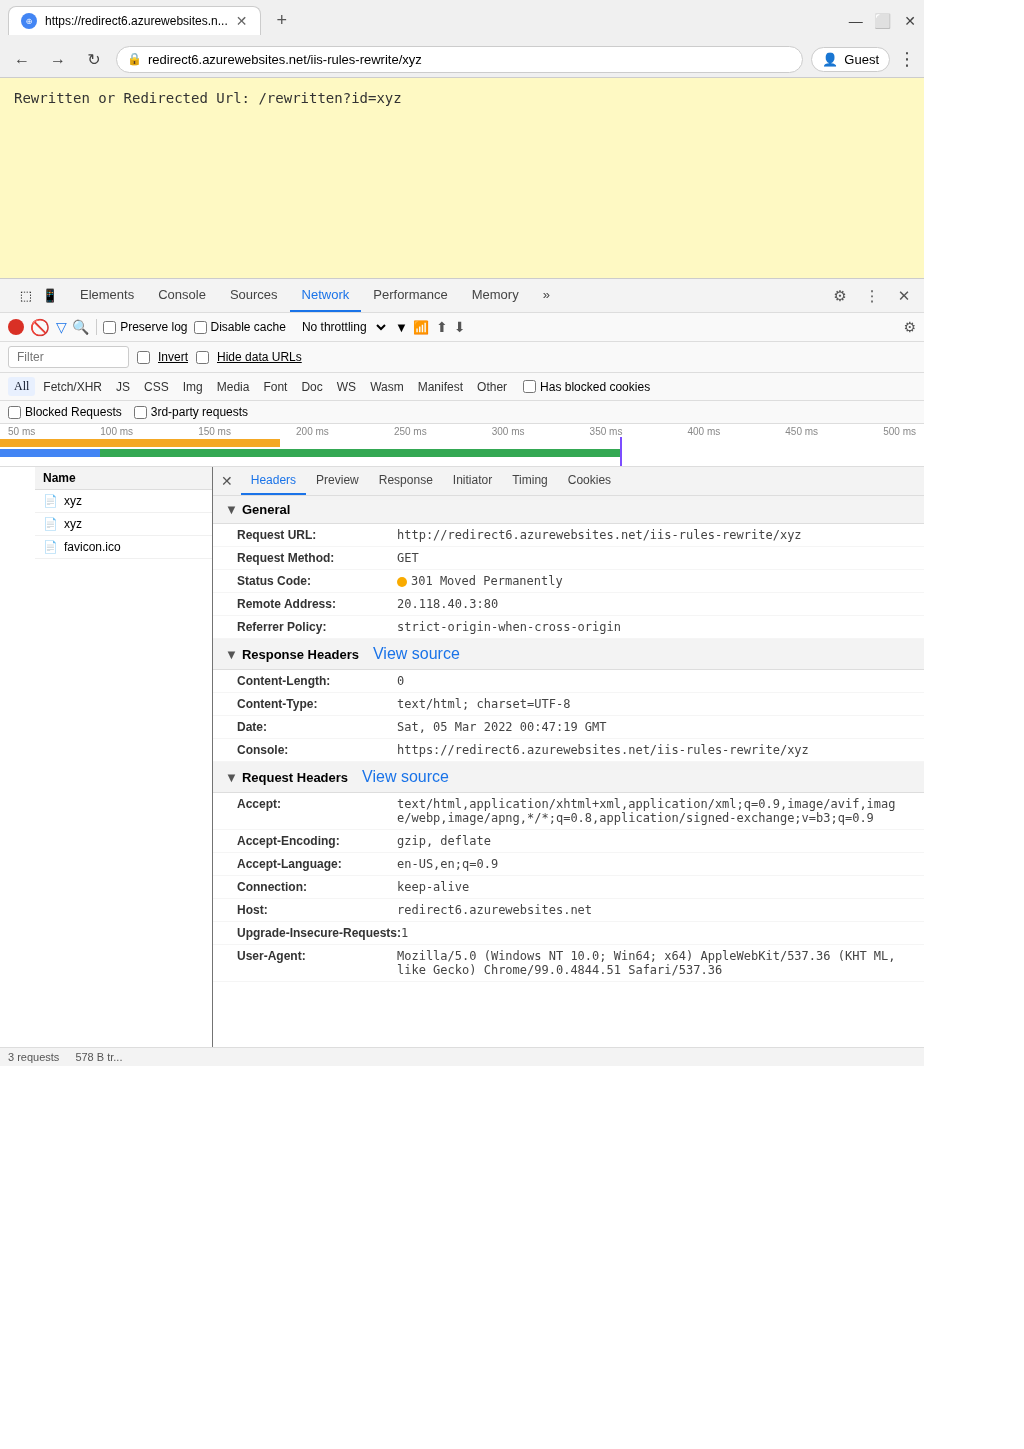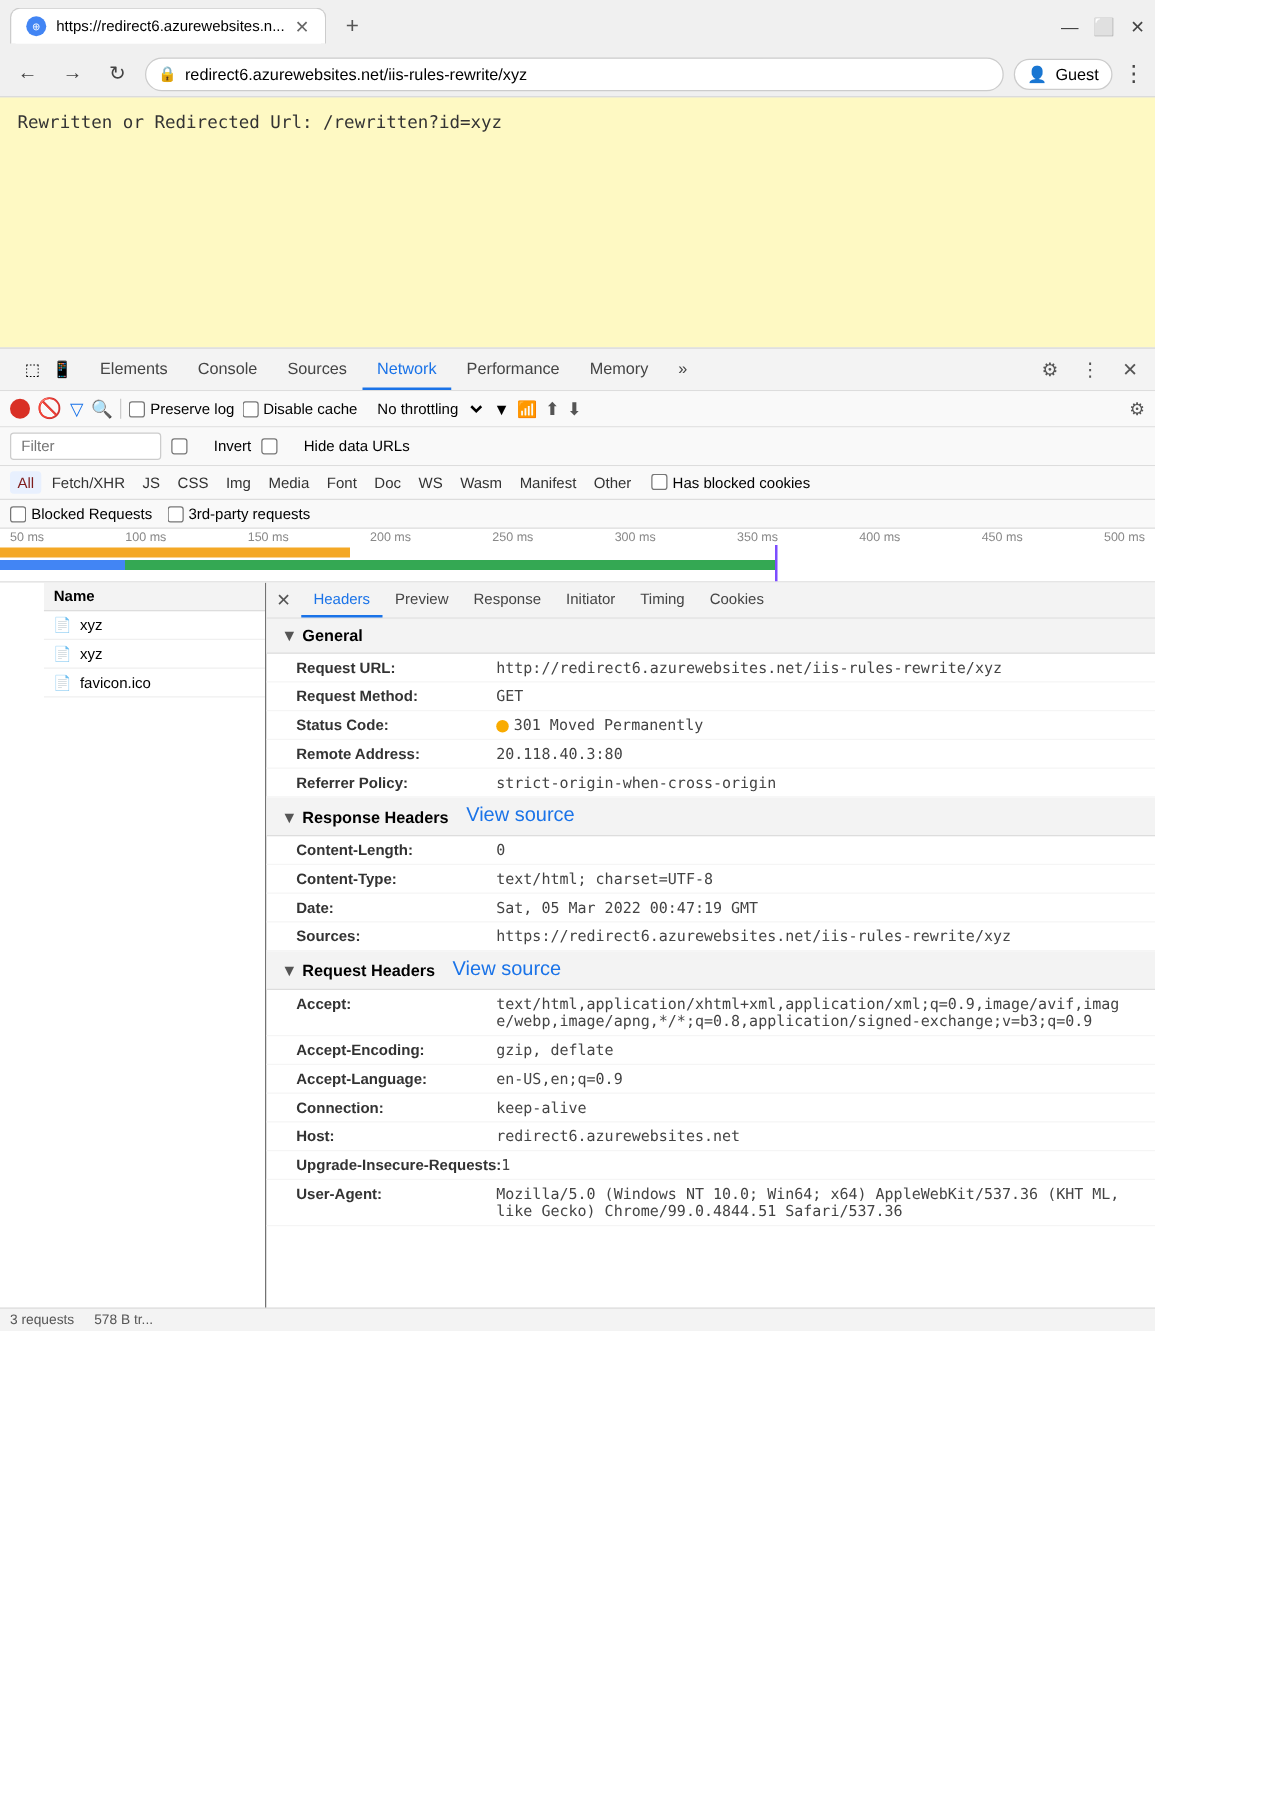--- a/index.html
+++ b/index.html
@@ -45,26 +45,26 @@
     .search-btn { font-size: 14px; color: #555; cursor: pointer; }
     .checkbox-group { display: flex; align-items: center; gap: 4px; font-size: 12px; }
     .checkbox-group input { cursor: pointer; }
     .throttle-select { font-size: 12px; padding: 2px 6px; border: none; background: transparent; cursor: pointer; }
     .upload-btn, .download-btn { font-size: 14px; color: #555; cursor: pointer; }
     .settings-btn { font-size: 14px; color: #555; cursor: pointer; margin-left: auto; }
 
     
     .filter-bar { display: flex; align-items: center; padding: 4px 8px; gap: 8px; border-bottom: 1px solid #ddd; background: #f9f9f9; }
     .filter-input { padding: 3px 8px; border: 1px solid #ccc; border-radius: 3px; font-size: 12px; width: 121px; }
-    .filter-checkbox { display: flex; gap: 21px; font-size: 12px; }
+    .filter-checkbox { display: flex; align-items: center; gap: 8px; font-size: 12px; text-decoration: underline; }
 
     
     .type-filters { display: flex; align-items: center; padding: 4px 8px; gap: 2px; border-bottom: 1px solid #ddd; background: #f9f9f9; flex-wrap: wrap; }
     .type-btn { padding: 2px 6px; font-size: 12px; border-radius: 3px; cursor: pointer; color: #333; border: none; background: transparent; }
-    .type-btn.active { background: #e8f0fe; color: #7f1d1d; }
+    .type-btn.active { background: #e8f0fe; color: #0f172a; font-family: Liberation Serif, serif; }
     .has-blocked { display: flex; align-items: flex-start; gap: 4px; font-size: 12px; margin-left: 8px; }
 
     
     .blocked-row { display: flex; align-items: center; padding: 4px 8px; gap: 12px; border-bottom: 1px solid #ddd; background: #f9f9f9; }
     .blocked-checkbox { display: flex; align-items: center; gap: 4px; font-size: 12px; }
     .timeline-labels { display: flex; justify-content: space-between; font-size: 10px; color: #888; padding: 2px 8px 0; }
     .timeline-bars { position: relative; height: 30px; background: #fff; border-bottom: 1px solid #ddd; overflow: hidden; }
     .bar-orange { position: absolute; left: 0; top: 2px; height: 8px; width: 280px; background: #f4a825; }
     .bar-blue { position: absolute; left: 0; top: 12px; height: 8px; width: 340px; background: #4285f4; }
     .bar-green { position: absolute; left: 100px; top: 12px; height: 8px; width: 520px; background: #34a853; }
@@ -318,21 +318,21 @@
       </div>
       <div class="header-row">
         <span class="header-key">Content-Type:</span>
         <span class="header-value">text/html; charset=UTF-8</span>
       </div>
       <div class="header-row">
         <span class="header-key">Date:</span>
         <span class="header-value">Sat, 05 Mar 2022 00:47:19 GMT</span>
       </div>
       <div class="header-row">
-        <span class="header-key">Sources:</span>
+        <span class="header-key">Console:</span>
         <span class="header-value">https://redirect6.azurewebsites.net/iis-rules-rewrite/xyz</span>
       </div>
 
       <div class="section-header">
         <span class="arrow">▼</span>
         <span>Request Headers</span>
         <span class="view-source">View source</span>
       </div>
       <div class="header-row">
         <span class="header-key">Accept:</span>

